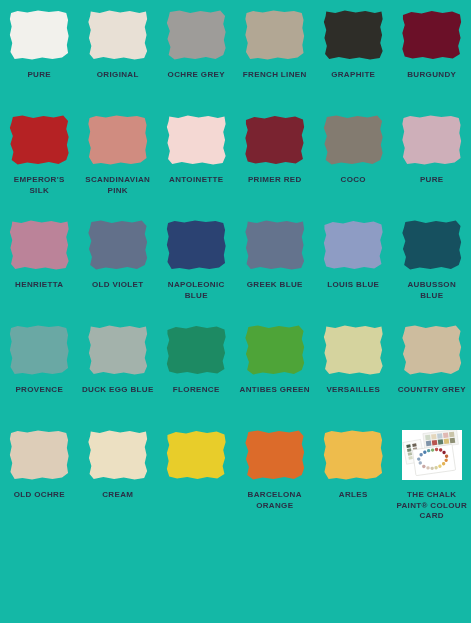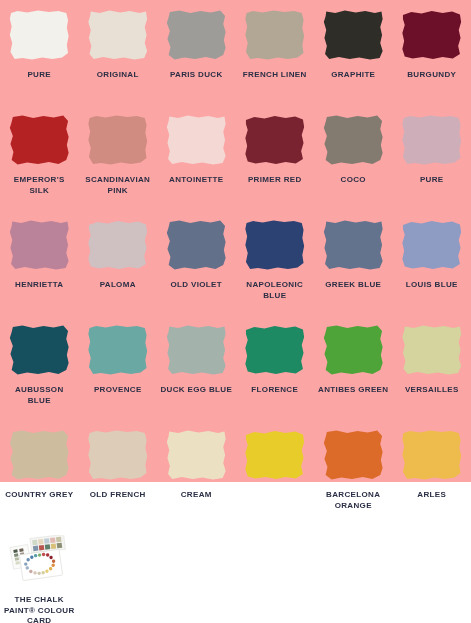--- a/index.html
+++ b/index.html
@@ -9,23 +9,23 @@
   }
   body {
     width: 471px;
     height: 623px;
     overflow: hidden;
     font-family: "Liberation Sans", sans-serif;
     -webkit-font-smoothing: antialiased;
   }
   #chart {
     width: 471px;
-    height: 482px;
+    height: 623px;
     position: relative;
-    background: #fca5a5;
+    background: #14b8a6;
   }
   .grid {
     display: grid;
     grid-template-columns: repeat(6, 78.5px);
     grid-auto-rows: 105px;
     padding: 8px 0 0 0;
     box-sizing: border-box;
   }
   .cell {
     position: relative;
@@ -92,21 +92,21 @@
       <div class="cell">
         <div class="swatch-wrap">
           <div class="swatch s1" style="background: rgb(232, 224, 213);"></div>
         </div>
         <div class="label">ORIGINAL</div>
       </div>
       <div class="cell">
         <div class="swatch-wrap">
           <div class="swatch s3" style="background: rgb(158, 156, 153);"></div>
         </div>
-        <div class="label">PARIS DUCK</div>
+        <div class="label">OCHRE GREY</div>
       </div>
       <div class="cell">
         <div class="swatch-wrap">
           <div class="swatch s0" style="background: rgb(178, 167, 148);"></div>
         </div>
         <div class="label">FRENCH LINEN</div>
       </div>
       <div class="cell">
         <div class="swatch-wrap">
           <div class="swatch s1" style="background: rgb(46, 45, 40);"></div>
@@ -158,26 +158,20 @@
         <div class="label">PURE</div>
       </div>
       <div class="cell">
         <div class="swatch-wrap">
           <div class="swatch s1" style="background: rgb(187, 131, 153);"></div>
         </div>
         <div class="label">HENRIETTA</div>
       </div>
       <div class="cell">
         <div class="swatch-wrap">
-          <div class="swatch s2" style="background: rgb(207, 192, 194);"></div>
-        </div>
-        <div class="label">PALOMA</div>
-      </div>
-      <div class="cell">
-        <div class="swatch-wrap">
           <div class="swatch s3" style="background: rgb(98, 112, 138);"></div>
         </div>
         <div class="label">OLD VIOLET</div>
       </div>
       <div class="cell">
         <div class="swatch-wrap">
           <div class="swatch s0" style="background: rgb(43, 66, 114);"></div>
         </div>
         <div class="label">NAPOLEONIC
 BLUE</div>
@@ -233,21 +227,21 @@
       <div class="cell">
         <div class="swatch-wrap">
           <div class="swatch s3" style="background: rgb(205, 188, 158);"></div>
         </div>
         <div class="label">COUNTRY GREY</div>
       </div>
       <div class="cell">
         <div class="swatch-wrap">
           <div class="swatch s0" style="background: rgb(221, 205, 184);"></div>
         </div>
-        <div class="label">OLD FRENCH</div>
+        <div class="label">OLD OCHRE</div>
       </div>
       <div class="cell">
         <div class="swatch-wrap">
           <div class="swatch s1" style="background: rgb(236, 224, 194);"></div>
         </div>
         <div class="label">CREAM</div>
       </div>
       <div class="cell">
         <div class="swatch-wrap">
           <div class="swatch s2" style="background: rgb(232, 205, 42);"></div>

